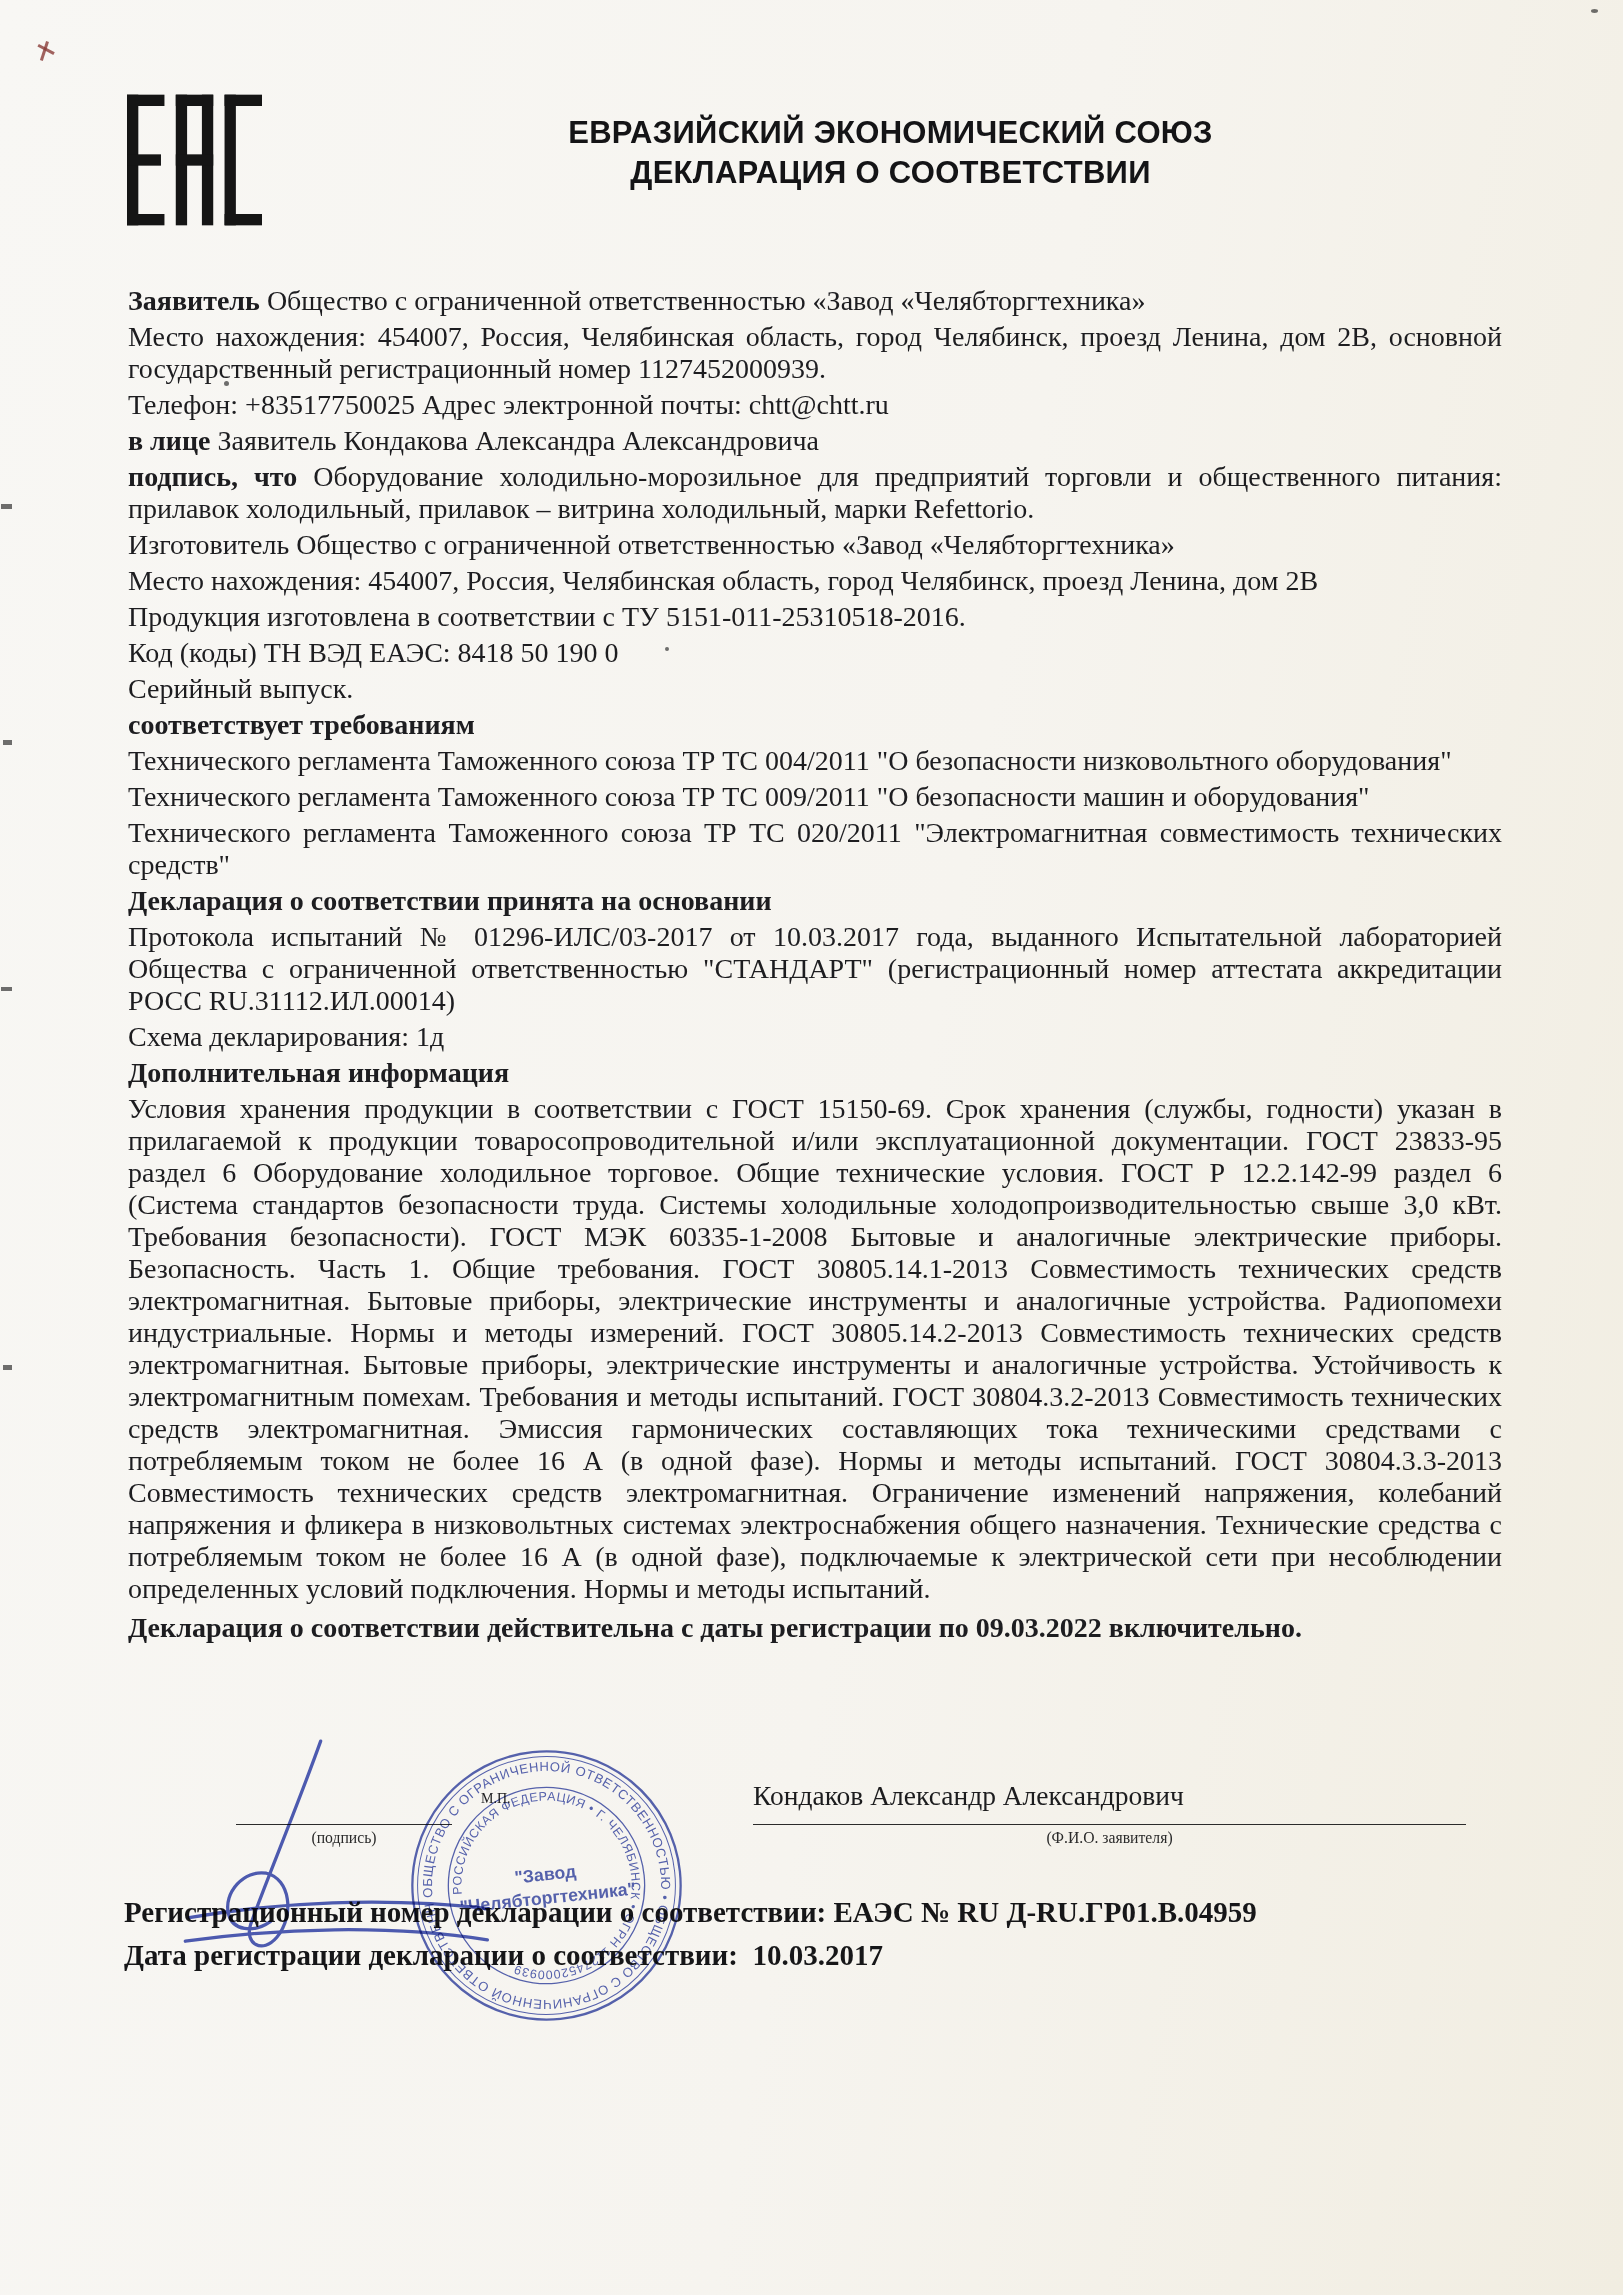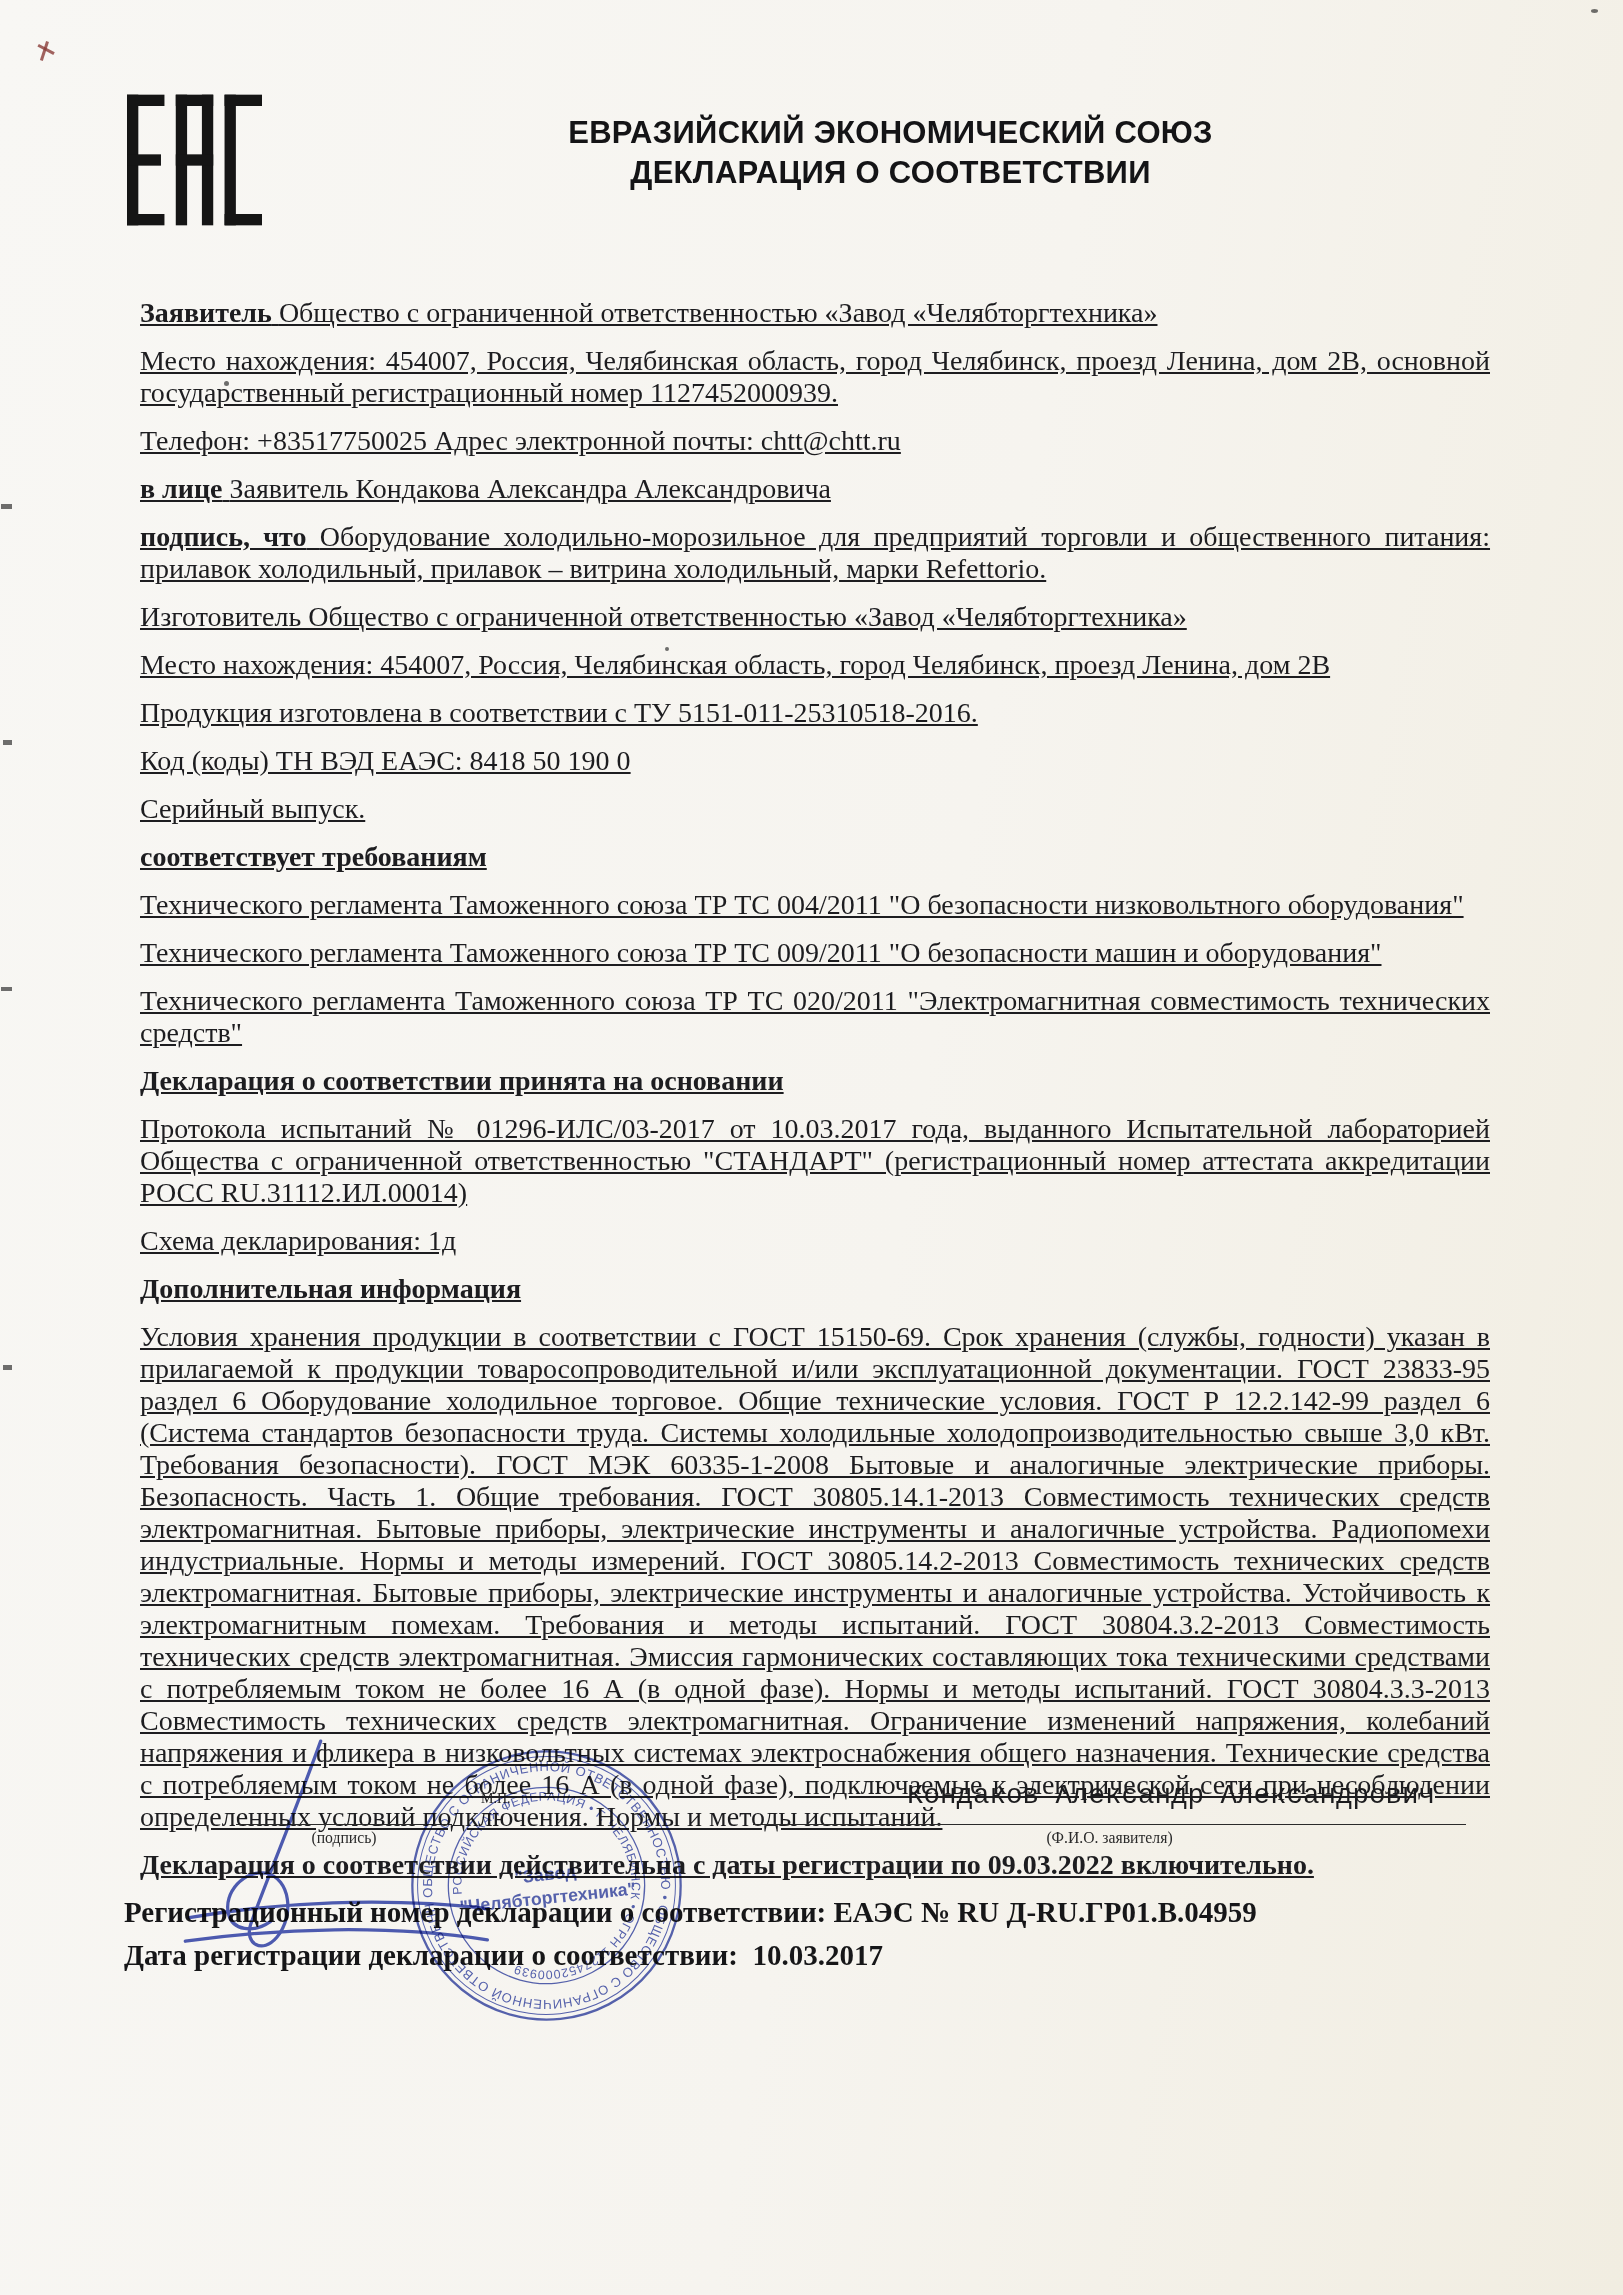--- a/index.html
+++ b/index.html
@@ -21,34 +21,34 @@
   .doc-title {
     position: absolute; left: 406px; top: 113px; width: 969px;
     text-align: center;
     font-family: "Liberation Sans", sans-serif;
     font-weight: bold; font-size: 31px; line-height: 40px;
     letter-spacing: 0.3px; color: #141416;
   }
 
   
   .content { position: absolute; left: 124px; top: 281px; width: 1382px; font-size: 28px; line-height: 32px; }
-  .para { margin: 16px; text-align: justify; text-decoration: underline; }
+  .para { margin: 4px; text-align: justify; }
   .para.head { text-align: left; }
   .bold { font-weight: bold; }
   .validity { margin-top: 6.5px; text-align: left; }
 
   
   .mp-label { position: absolute; left: 481px; top: 1791px; font-size: 14px; color: #202022; }
   .sig-line { position: absolute; border-top: 1.3px solid #2b2b2b; height: 0; }
   .sig-line.left  { left: 236px;  top: 1824px; width: 216px; }
   .sig-line.right { left: 753px; top: 1824px; width: 713px; }
   .sig-caption { position: absolute; font-size: 15.7px; text-align: center; color: #2a2a2a; }
   .sig-caption.left  { left: 236px;  top: 1829px; width: 216px; }
   .sig-caption.right { left: 753px; top: 1829px; width: 713px; }
-  .fio-name { position: absolute; left: 722px; top: 1780px; width: 713px; text-align: right; font-size: 27.5px; color: #1c1c1e; font-family: Liberation Mono, monospace; }
+  .fio-name { position: absolute; left: 753px; top: 1780px; width: 713px; text-align: left; font-size: 27.5px; color: #1c1c1e; }
 
   
   .footer-line { position: absolute; left: 124px; font-size: 29px; font-weight: bold; color: #161618; white-space: nowrap; }
   .footer-line.number { top: 1896px; }
   .footer-line.date   { top: 1939px; }
 
   
   .stamp-svg {
     position: absolute; left: 396px; top: 1735px; width: 301px; height: 301px;
     mix-blend-mode: multiply; opacity: 0.88; transform: rotate(-6deg);

